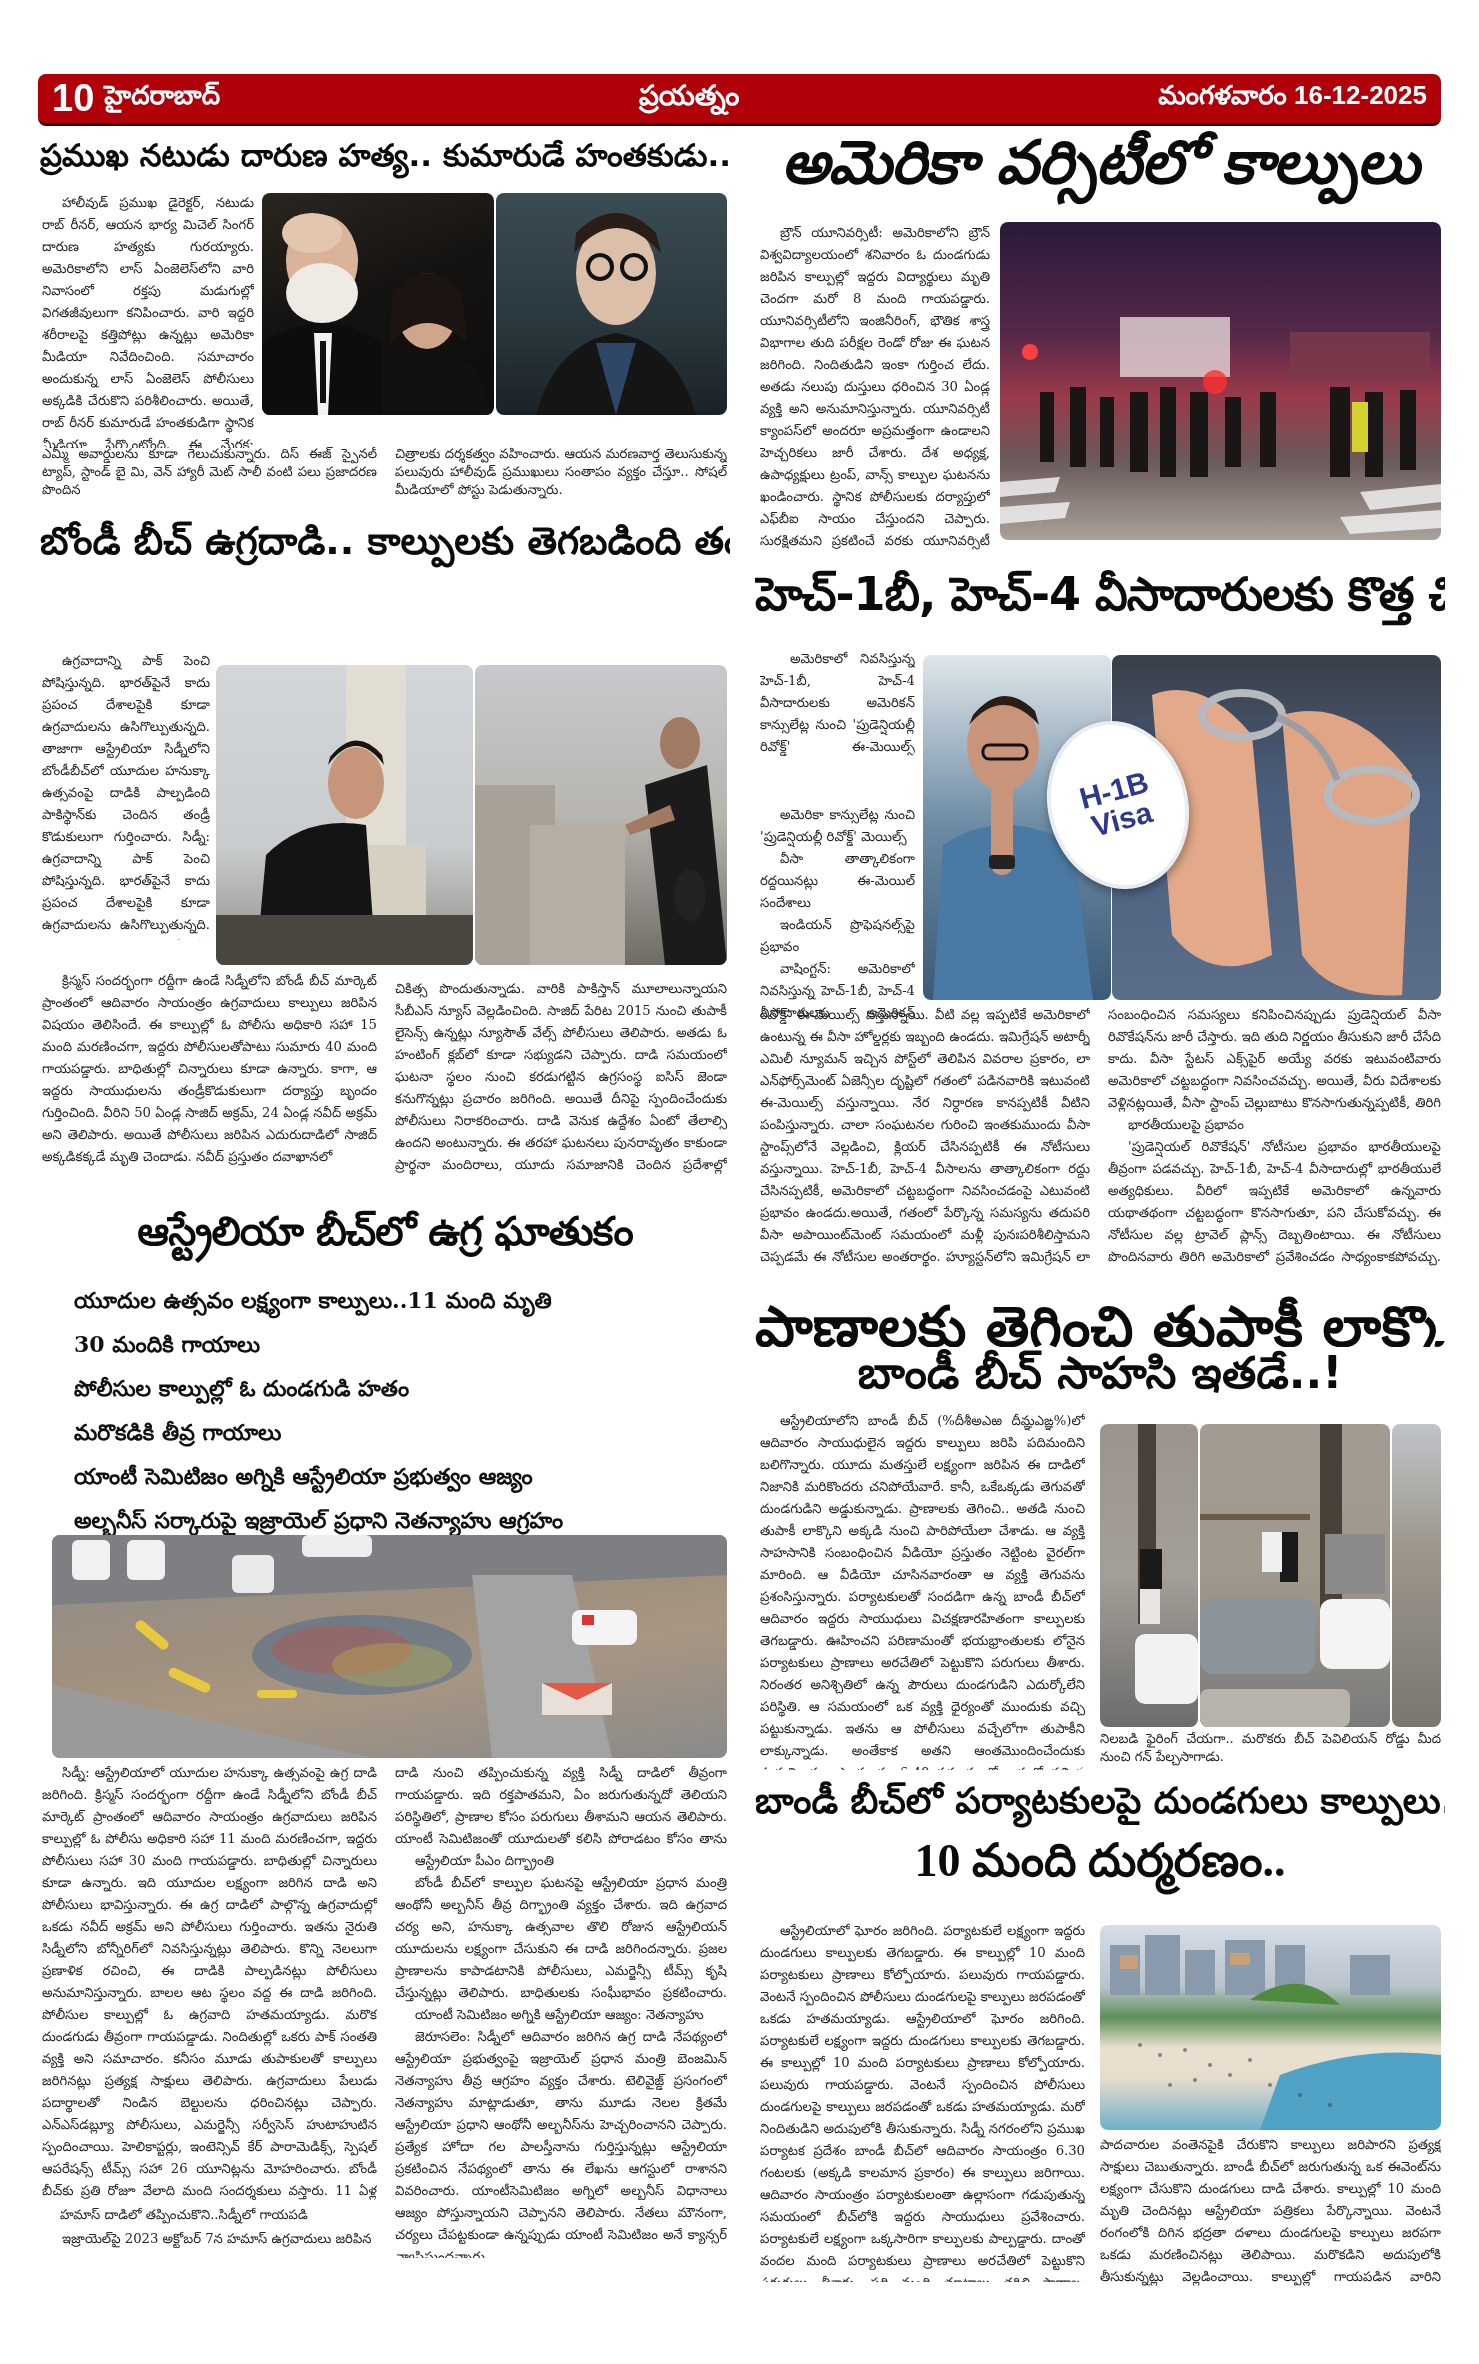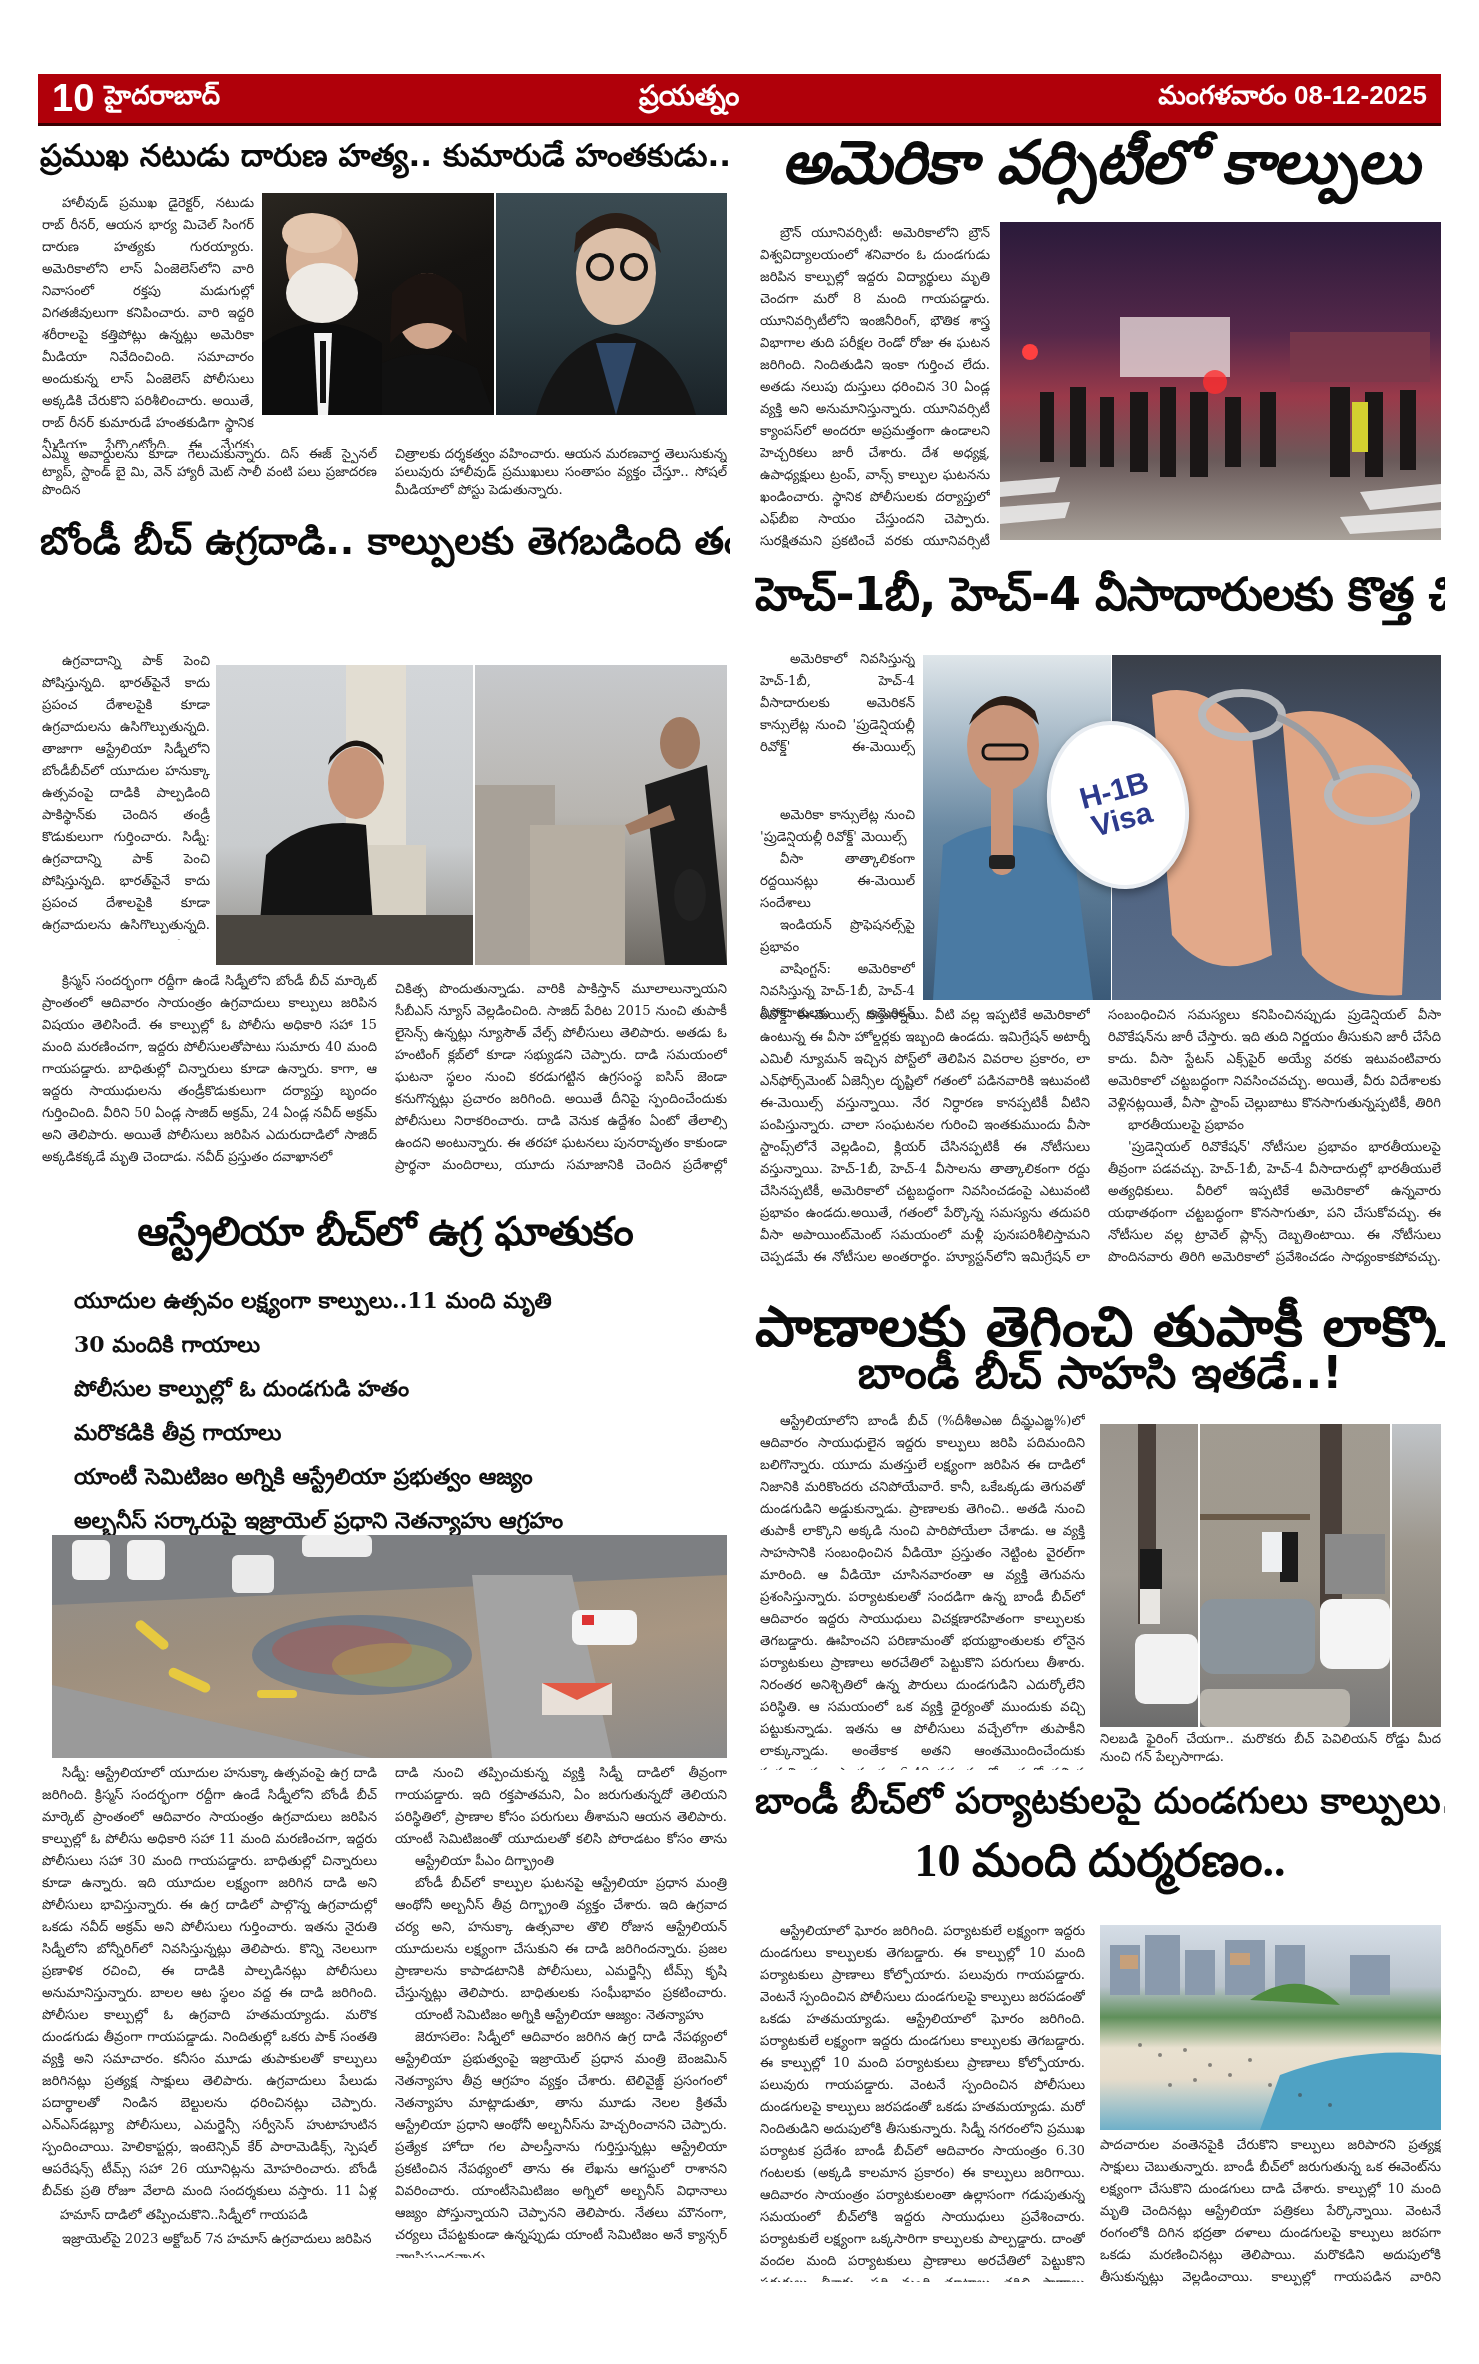--- a/index.html
+++ b/index.html
@@ -1,17 +1,17 @@
 <!DOCTYPE html>
 <html><head>
 <meta charset="utf-8">
 <style>
   * { box-sizing: border-box; margin: 0; padding: 0; }
   body { width: 1479px; height: 2364px; background: #ffffff; position: relative; font-family: "DejaVu Sans", sans-serif; color: #111; overflow: hidden; }
-  .abs { position: absolute; }
+  .abs { position: absolute; border-radius: 8px; }
   .masthead { left: 38px; top: 74px; width: 1403px; height: 52px; background: #B0000A; border-bottom: 3px solid #3a0003; display: flex; align-items: center; justify-content: space-between; padding: 0 14px; color: #fff; font-weight: bold; }
   .masthead .page-no { font-size: 38px; font-family: "Liberation Sans", sans-serif; font-weight: bold; margin-right: 10px; }
   .masthead .left { display: flex; align-items: center; font-size: 26px; }
   .masthead .center { font-size: 28px; }
   .masthead .right { font-size: 26px; font-family: "Liberation Sans", sans-serif; font-weight: bold; }
   .headline { font-weight: bold; text-align: center; line-height: 1.15; white-space: nowrap; overflow: hidden; color: #0b0b0b; }
   .h-med { font-size: 31px; }
   .h-big { font-size: 40px; letter-spacing: -1px; }
   .h-xl { font-size: 46px; font-family: Liberation Serif, serif; }
   .body-text { font-family: "DejaVu Serif", serif; font-size: 13.2px; line-height: 22px; text-align: justify; color: #222; text-indent: 20px; overflow: hidden; }
@@ -21,21 +21,21 @@
 </style>
 </head>
 <body>
 
 <div class="abs masthead">
   <div class="left">
     <span class="page-no">10</span>
     <span>హైదరాబాద్</span>
   </div>
   <div class="center">ప్రయత్నం</div>
-  <div class="right">మంగళవారం 08-12-2025</div>
+  <div class="right">మంగళవారం 16-12-2025</div>
 </div>
 
 <div class="abs headline h-med" style="left:40px; top:138px; width:690px; height:46px;">ప్రముఖ నటుడు దారుణ హత్య.. కుమారుడే హంతకుడు..?</div>
 
 <div class="abs body-text" style="left:42px; top:192px; width:212px; height:256px;">హాలీవుడ్ ప్రముఖ డైరెక్టర్, నటుడు రాబ్ రీనర్, ఆయన భార్య మిచెల్ సింగర్ దారుణ హత్యకు గురయ్యారు. అమెరికాలోని లాస్ ఏంజెలెస్‌లోని వారి నివాసంలో రక్తపు మడుగుల్లో విగతజీవులుగా కనిపించారు. వారి ఇద్దరి శరీరాలపై కత్తిపోట్లు ఉన్నట్లు అమెరికా మీడియా నివేదించింది. సమాచారం అందుకున్న లాస్ ఏంజెలెస్ పోలీసులు అక్కడికి చేరుకొని పరిశీలించారు. అయితే, రాబ్ రీనర్ కుమారుడే హంతకుడిగా స్థానిక మీడియా పేర్కొంటోంది. ఈ మేరకు ఘటనపై కేసు నమోదు చేసి దర్యాప్తు చేపట్టారు. రాబ్ రీనర్ దంపతులు మృతి ప్రస్తుతం హాలీవుడ్‌లో సంచలనంగా మారింది. రాబ్ రీనర్ తన నటనతో ఎంతో మంది అభిమానుల్ని సొంతం చేసుకున్నారు. అంతేకాదు రెండు</div>
 
 <div class="abs photo" style="left:262px; top:193px; width:232px; height:222px; background: linear-gradient(160deg,#2a2620 0%,#151311 45%,#0e0d0c 100%);">
   <svg width="232" height="222" viewBox="0 0 232 222">
     <ellipse cx="60" cy="68" rx="36" ry="46" fill="#d9b49a"></ellipse>
     <ellipse cx="60" cy="100" rx="36" ry="30" fill="#eeeae4"></ellipse>

